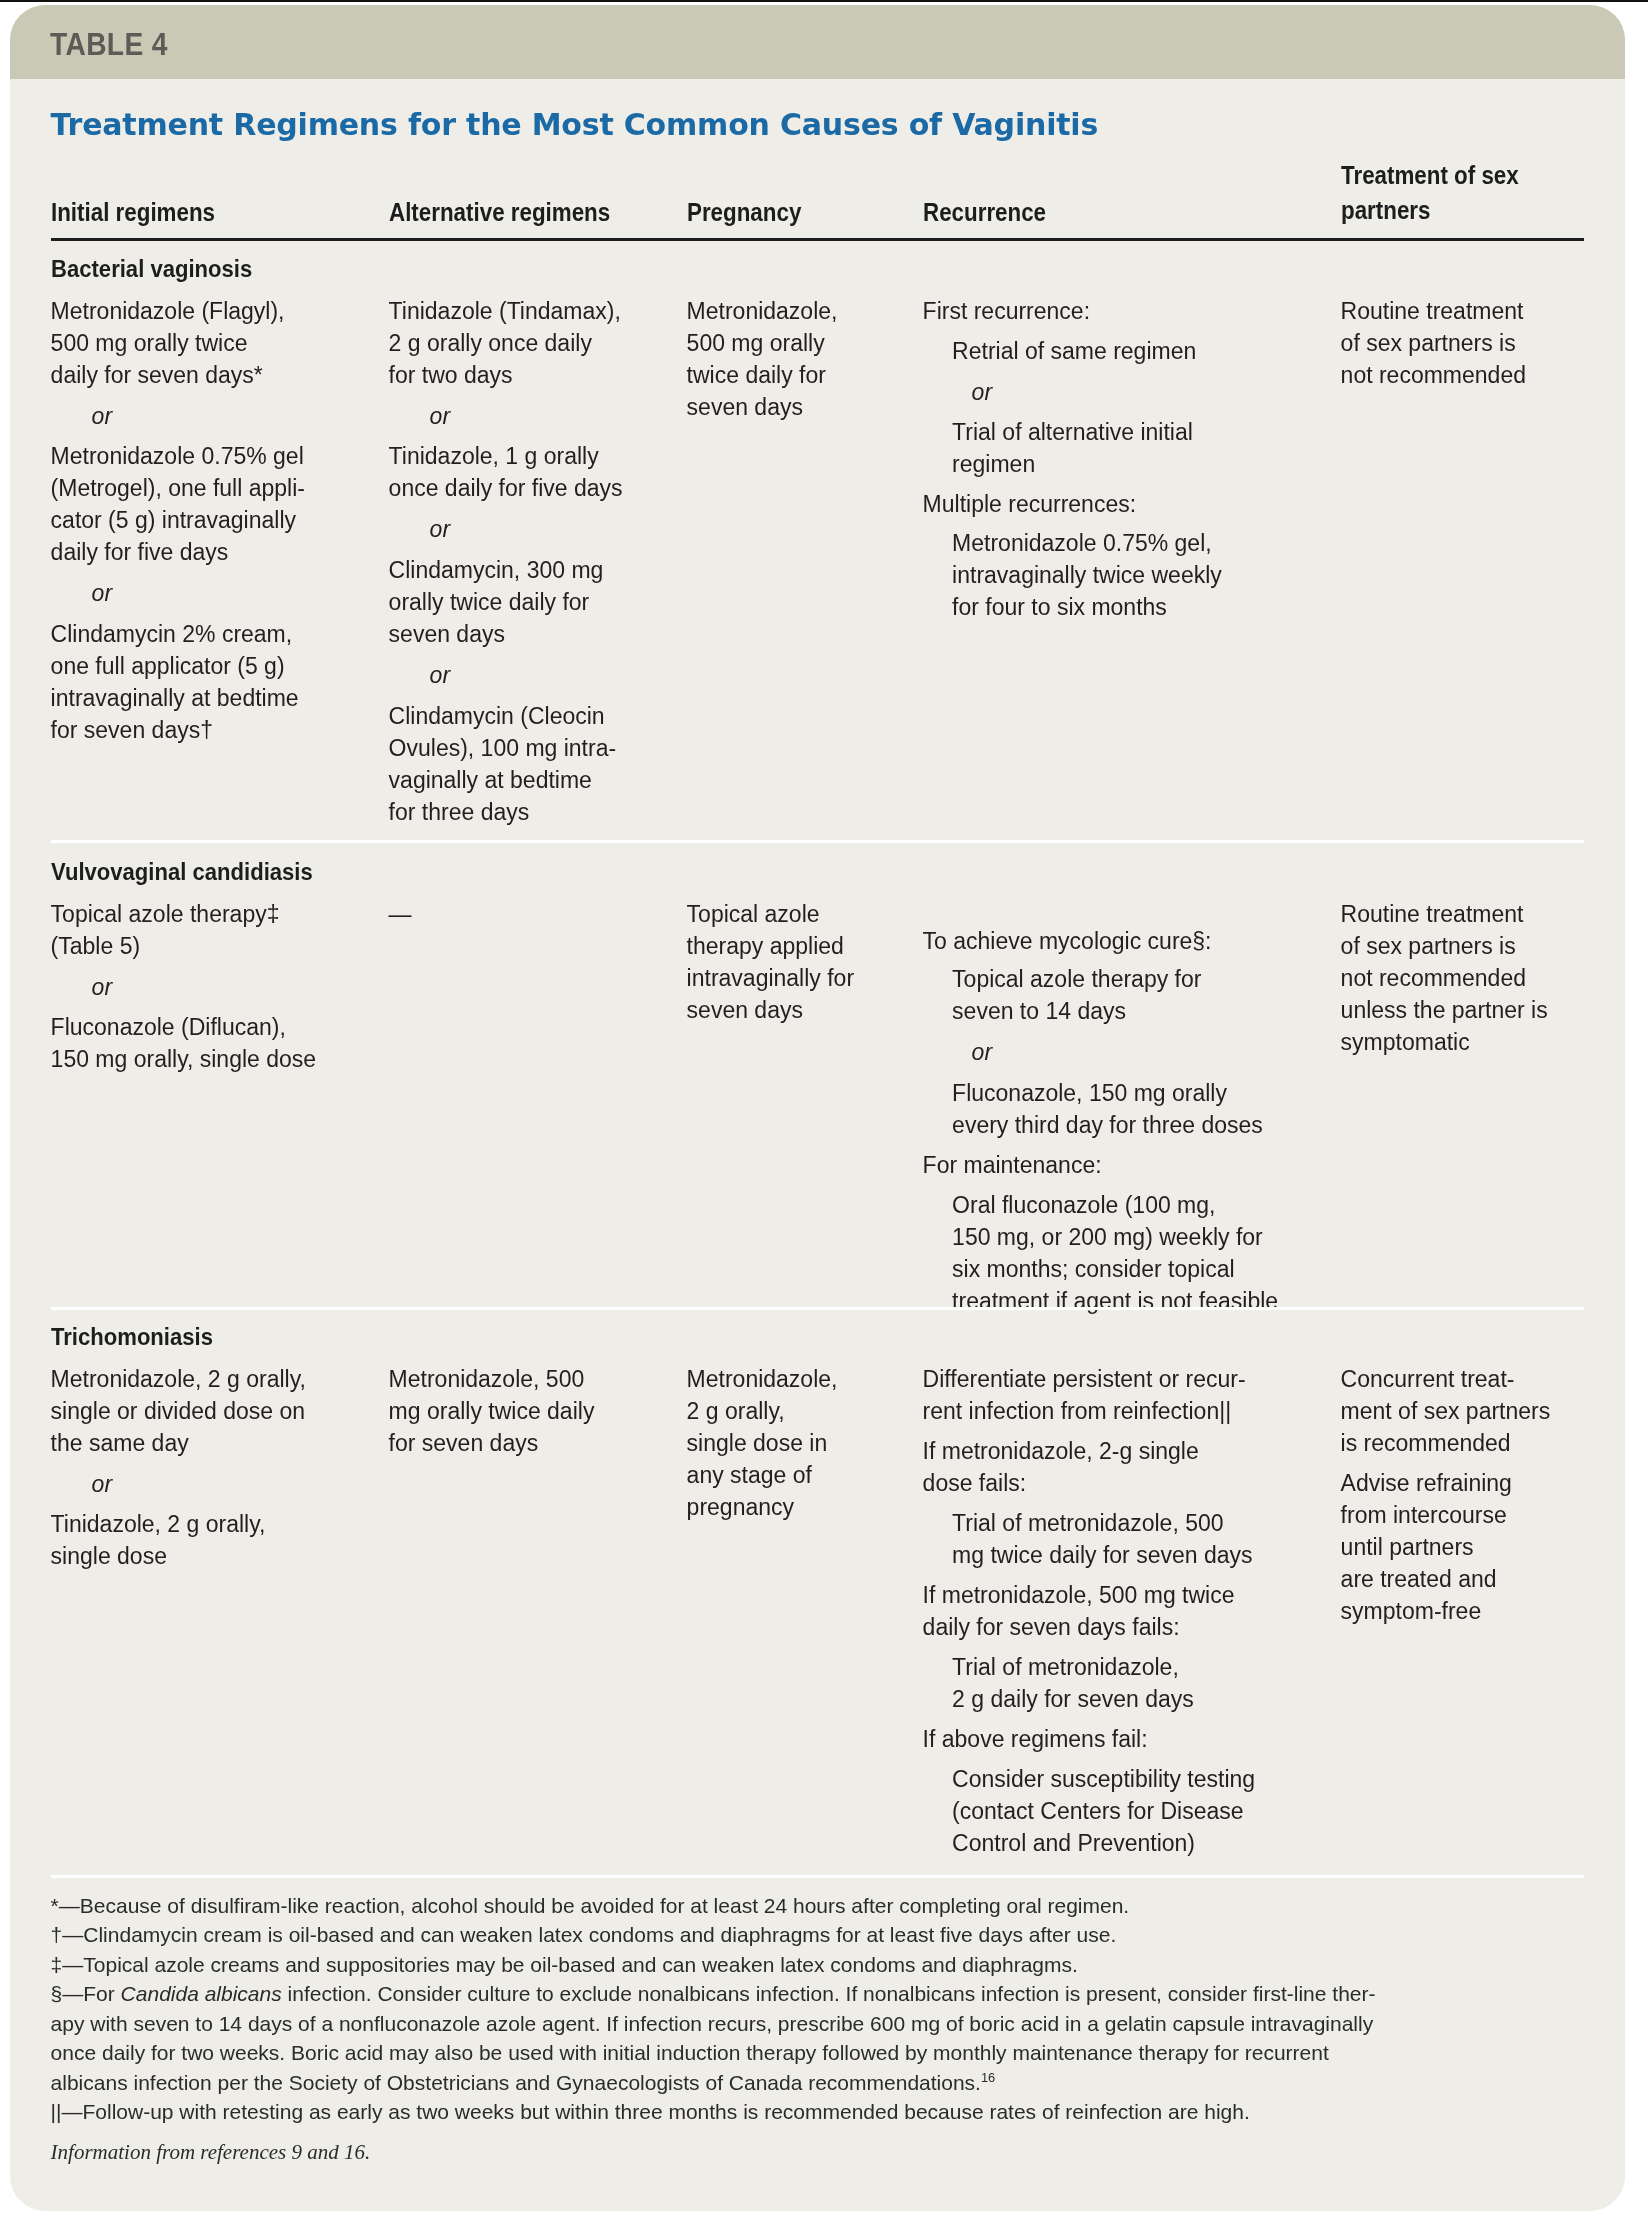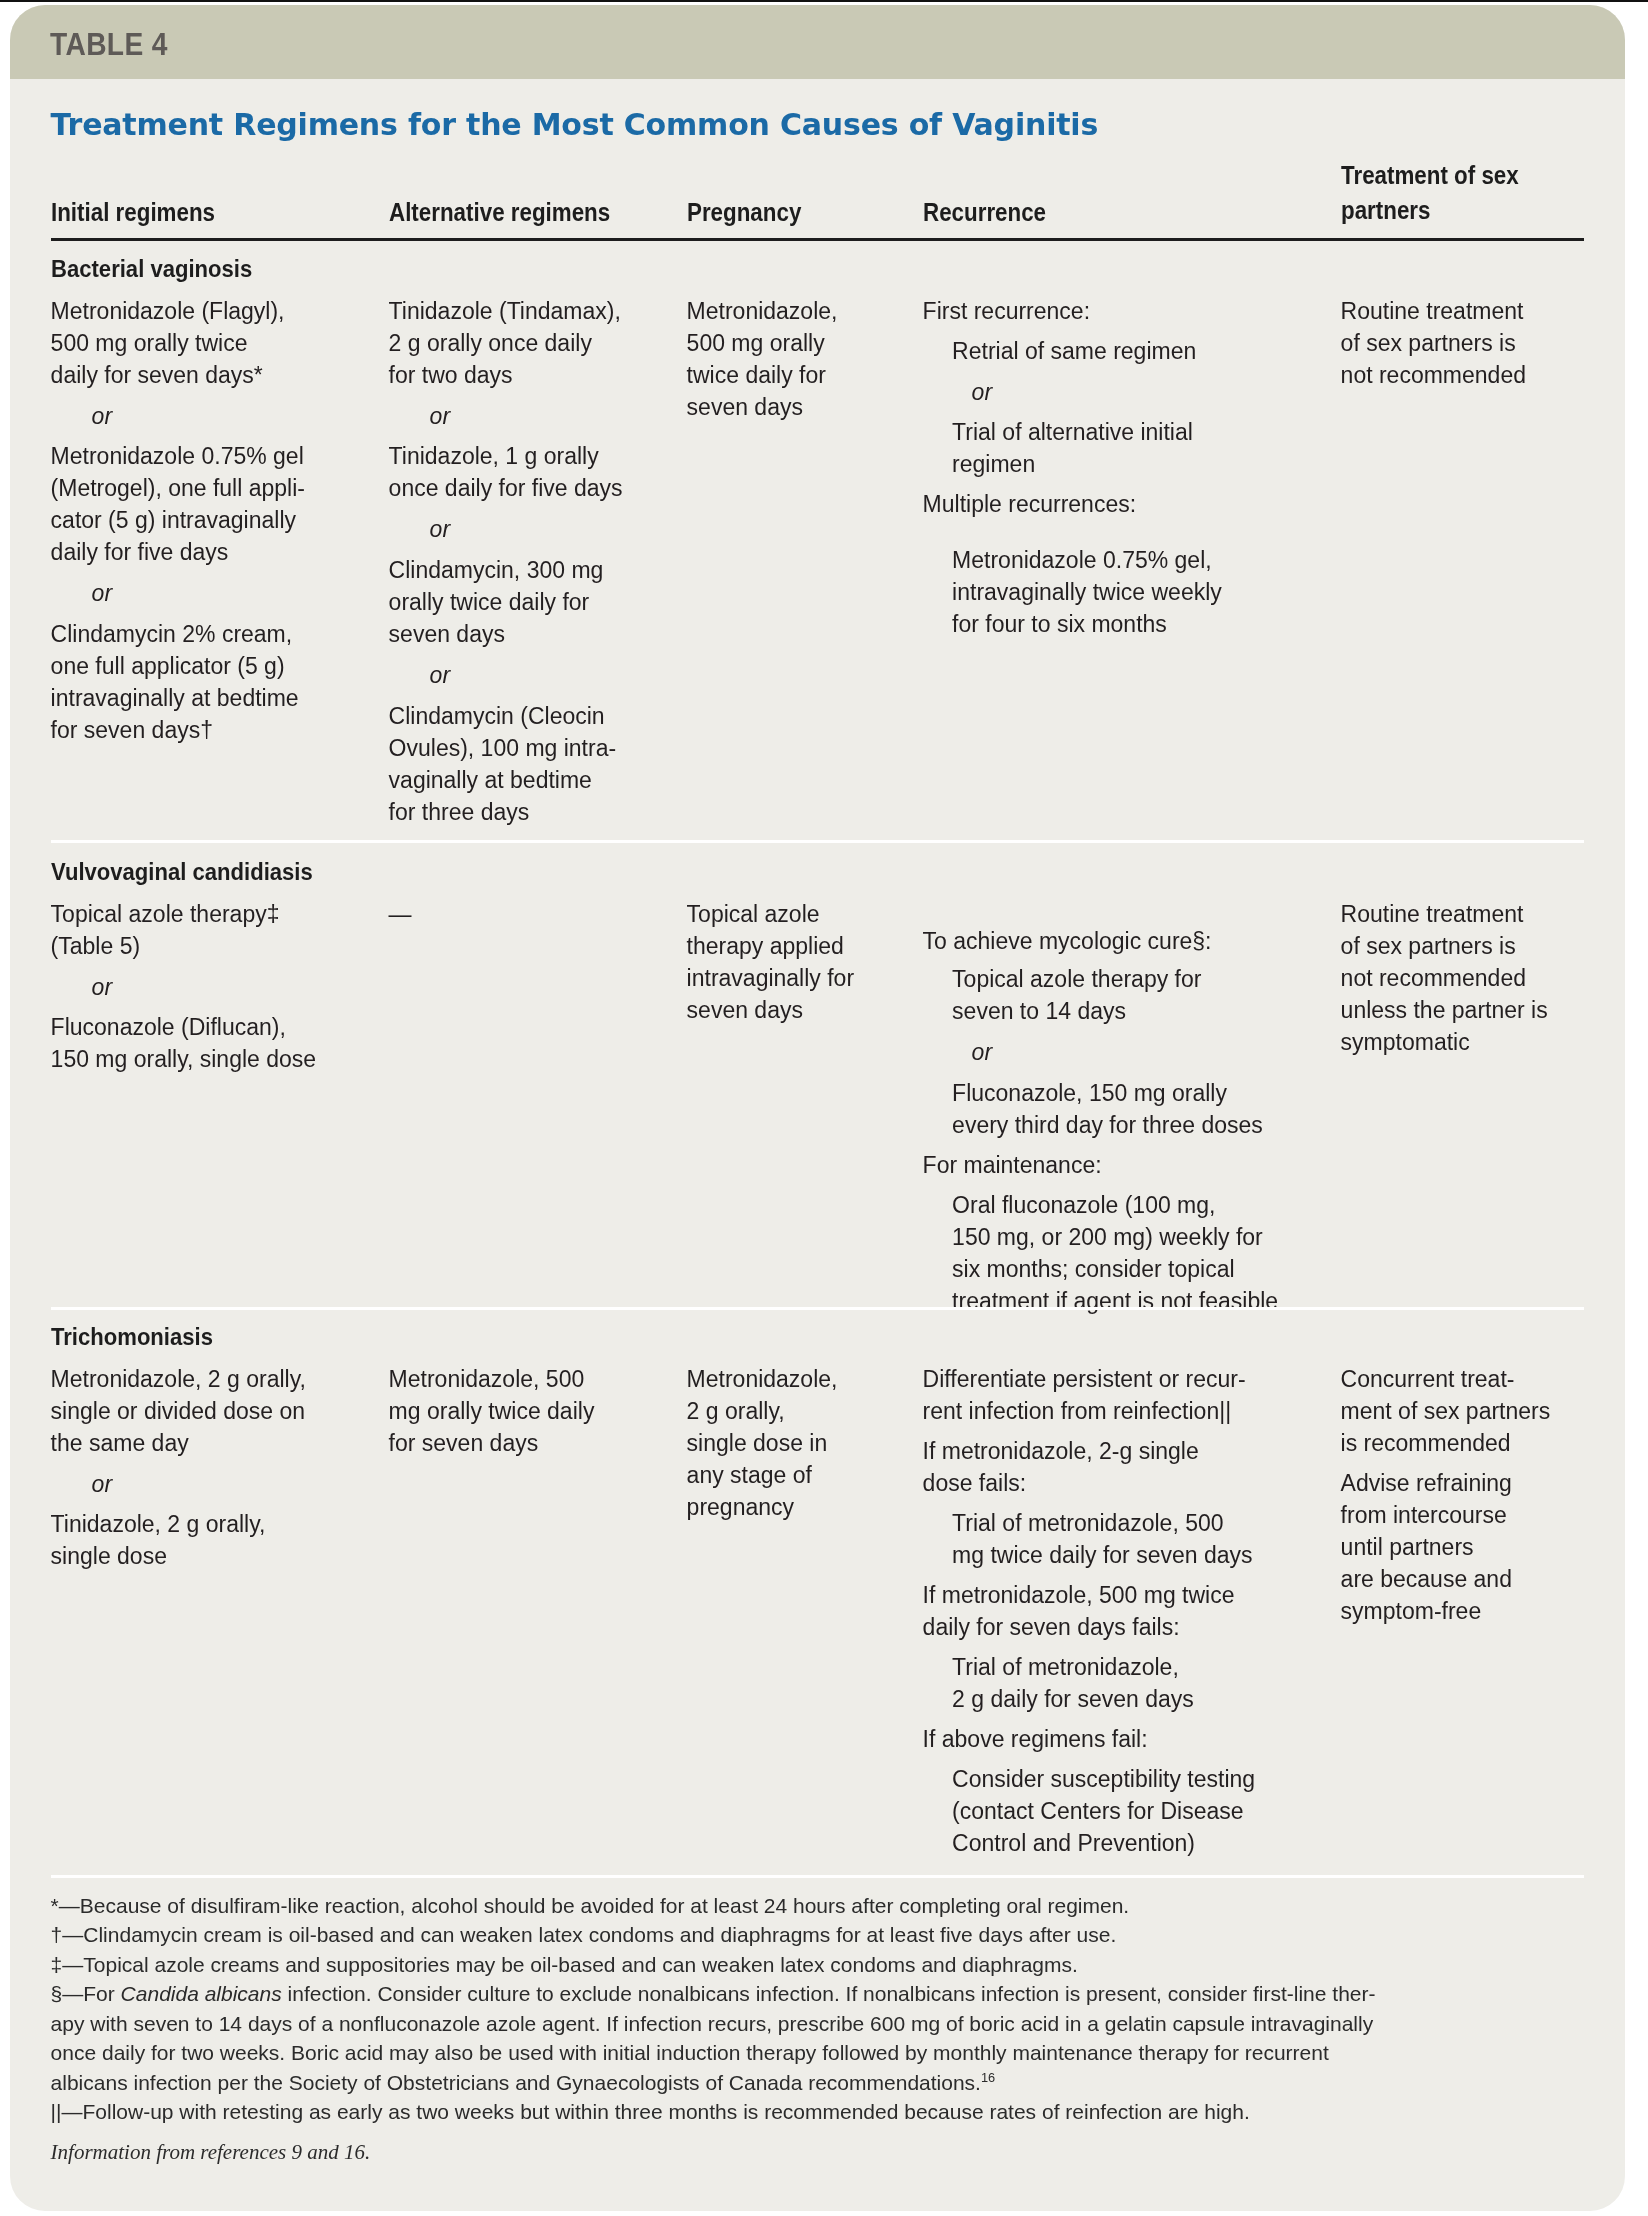--- a/index.html
+++ b/index.html
@@ -95,21 +95,21 @@
     <span class="ln">seven days</span>
   </div>
 
   <div class="cell c4" style="top:290px">
     <span class="ln">First recurrence:</span>
     <span class="ln ind" style="margin-top:8px">Retrial of same regimen</span>
     <span class="or" style="padding-left:49px">or</span>
     <span class="ln ind">Trial of alternative initial</span>
     <span class="ln ind">regimen</span>
     <span class="ln" style="margin-top:8px">Multiple recurrences:</span>
-    <span class="ln ind" style="margin-top:24px">Metronidazole 0.75% gel,</span>
+    <span class="ln ind" style="margin-top:7px">Metronidazole 0.75% gel,</span>
     <span class="ln ind">intravaginally twice weekly</span>
     <span class="ln ind">for four to six months</span>
   </div>
 
   <div class="cell c5" style="top:290px">
     <span class="ln">Routine treatment</span>
     <span class="ln">of sex partners is</span>
     <span class="ln">not recommended</span>
   </div>
 
@@ -202,21 +202,21 @@
     <span class="ln ind">Control and Prevention)</span>
   </div>
 
   <div class="cell c5" style="top:1358px">
     <span class="ln">Concurrent treat-</span>
     <span class="ln">ment of sex partners</span>
     <span class="ln">is recommended</span>
     <span class="ln" style="margin-top:8px">Advise refraining</span>
     <span class="ln">from intercourse</span>
     <span class="ln">until partners</span>
-    <span class="ln">are because and</span>
+    <span class="ln">are treated and</span>
     <span class="ln">symptom-free</span>
   </div>
 
   <div class="white-rule" style="top:1870px"></div>
 
   <div class="foot">
     <span class="fl">*—Because of disulfiram-like reaction, alcohol should be avoided for at least 24 hours after completing oral regimen.</span>
     <span class="fl">†—Clindamycin cream is oil-based and can weaken latex condoms and diaphragms for at least five days after use.</span>
     <span class="fl">‡—Topical azole creams and suppositories may be oil-based and can weaken latex condoms and diaphragms.</span>
     <span class="fl"><span>§—For </span><i>Candida albicans</i><span> infection. Consider culture to exclude nonalbicans infection. If nonalbicans infection is present, consider first-line ther-</span></span>

